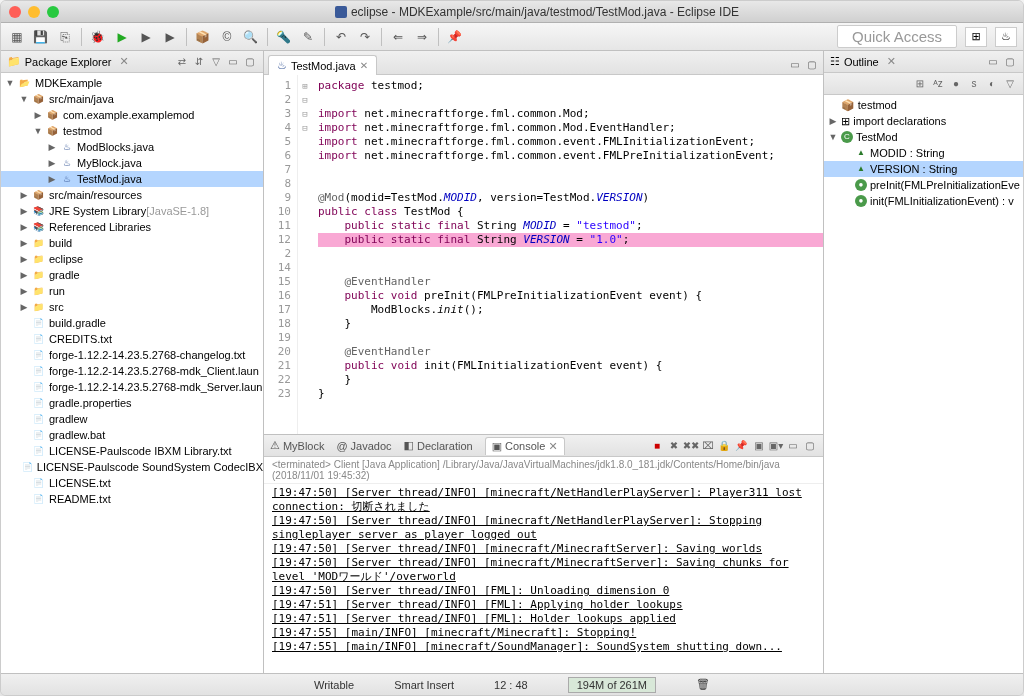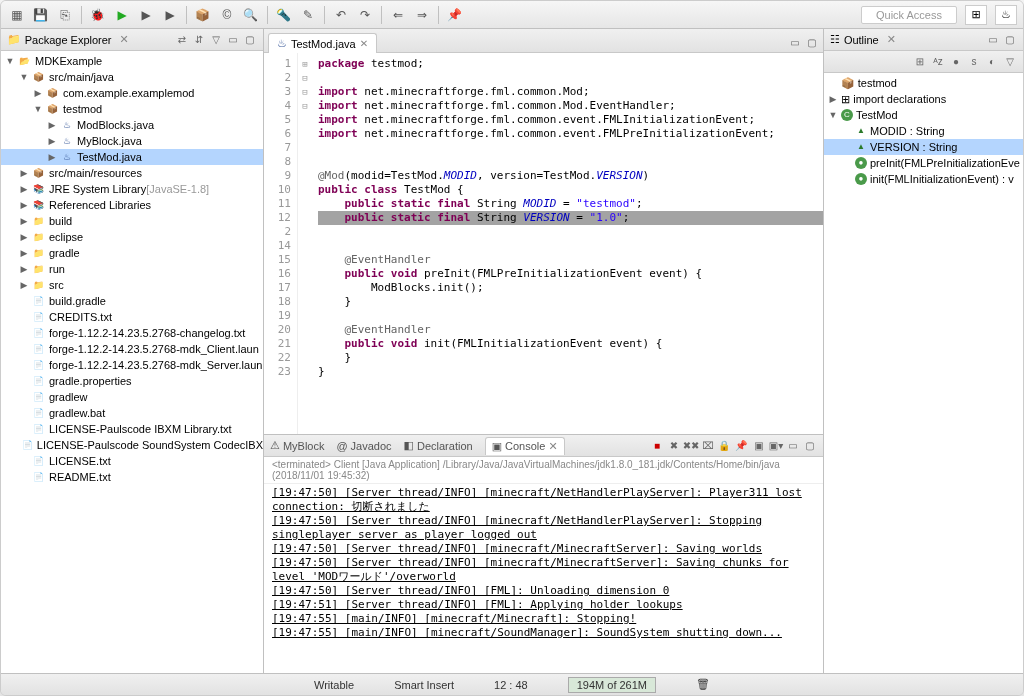--- a/index.html
+++ b/index.html
@@ -7,21 +7,21 @@
 .window { width: 1024px; height: 696px; border: 1px solid #ccc; border-radius: 6px; overflow: hidden; box-shadow: 0 10px 40px rgba(0,0,0,0.3); display: flex; flex-direction: column; background: #ececec; }
 .titlebar { height: 22px; background: linear-gradient(#e8e8e8,#d0d0d0); display: flex; align-items: center; padding: 0 8px; border-bottom: 1px solid #b0b0b0; }
 .traffic { display: flex; gap: 7px; }
 .dot { width: 12px; height: 12px; border-radius: 50%; }
 .dot.red { background: #ff5f57; } .dot.yellow { background: #ffbd2e; } .dot.green { background: #28c940; }
 .title { flex: 1; text-align: center; font-size: 12px; color: #333; }
 .title-icon { display: inline-block; width: 12px; height: 12px; background: #3a5a99; border-radius: 2px; vertical-align: middle; margin-right: 4px; }
 .toolbar { height: 28px; background: linear-gradient(#f6f6f6,#e6e6e6); border-bottom: 1px solid #c0c0c0; display: flex; align-items: center; padding: 2px 6px; gap: 4px; }
 .tbtn { width: 20px; height: 20px; display: flex; align-items: center; justify-content: center; font-size: 12px; color: #555; border-radius: 3px; }
 .tsep { width: 1px; height: 18px; background: #c0c0c0; margin: 0 2px; }
-.quick-access { margin-left: auto; background: #fff; border: 1px solid #ccc; padding: 2px 14px; font-size: 11px; color: #999; border-radius: 2px; }
+.quick-access { margin-left: auto; background: #fff; border: 1px solid #ccc; padding: 2px 14px; font-size: 15px; color: #999; border-radius: 2px; }
 .persp { width: 22px; height: 20px; border: 1px solid #ccc; background: #fff; margin-left: 4px; display: flex; align-items: center; justify-content: center; font-size: 11px; }
 .main { flex: 1; display: flex; min-height: 0; }
 .left { width: 263px; border-right: 1px solid #c0c0c0; display: flex; flex-direction: column; background: #fff; }
 .view-header { height: 22px; background: linear-gradient(#f0f0f0,#e2e2e2); border-bottom: 1px solid #c8c8c8; display: flex; align-items: center; padding: 0 6px; font-size: 11px; gap: 4px; }
 .view-header .vtitle { font-weight: normal; }
 .view-icons { margin-left: auto; display: flex; gap: 3px; }
 .vicon { width: 14px; height: 14px; font-size: 10px; color: #666; display: flex; align-items: center; justify-content: center; }
 .tree { flex: 1; overflow: auto; font-size: 11px; padding: 2px 0; }
 .tree-row { display: flex; align-items: center; height: 16px; padding-left: 4px; white-space: nowrap; }
 .tree-row.selected { background: #b4d5fe; }
@@ -32,25 +32,25 @@
 .center { flex: 1; display: flex; flex-direction: column; min-width: 0; }
 .editor-area { flex: 1; display: flex; flex-direction: column; border-bottom: 1px solid #c0c0c0; min-height: 0; }
 .tabs { height: 24px; background: linear-gradient(#f0f0f0,#e2e2e2); display: flex; align-items: flex-end; padding: 0 4px; border-bottom: 1px solid #c8c8c8; }
 .tab { background: #fff; border: 1px solid #c8c8c8; border-bottom: none; padding: 3px 8px; font-size: 11px; display: flex; align-items: center; gap: 4px; border-radius: 3px 3px 0 0; margin-bottom: -1px; }
 .tab-close { font-size: 10px; color: #888; }
 .tabs-right { margin-left: auto; display: flex; gap: 3px; padding-bottom: 3px; }
 .editor { flex: 1; display: flex; background: #fff; overflow: hidden; font-family: Monaco, Consolas, monospace; font-size: 11px; }
 .gutter { width: 34px; text-align: right; color: #999; padding: 4px 6px 4px 0; line-height: 14px; background: #fff; border-right: 1px solid #eee; }
 .fold-gutter { width: 14px; padding: 4px 0; line-height: 14px; font-size: 9px; color: #999; text-align: center; }
 .code { flex: 1; padding: 4px 0 4px 6px; line-height: 14px; white-space: pre; }
-.kw { color: #7f0055; font-weight: bold; }
+.kw { color: #7f0055; font-weight: normal; }
 .str { color: #2a00ff; }
 .ann { color: #646464; }
 .fld { color: #0000c0; font-style: italic; }
-.cur-line { background: #a3a3a3; display: block; }
+.cur-line { background: #f9a8d4; display: block; }
 .bottom { height: 238px; display: flex; flex-direction: column; background: #fff; }
 .btabs { height: 22px; background: linear-gradient(#f0f0f0,#e2e2e2); display: flex; align-items: center; padding: 0 6px; gap: 12px; font-size: 11px; border-bottom: 1px solid #c8c8c8; }
 .btab { display: flex; align-items: center; gap: 3px; color: #555; }
 .btab.active { background: #fff; padding: 2px 6px; border: 1px solid #c8c8c8; border-bottom: none; border-radius: 3px 3px 0 0; }
 .btabs-right { margin-left: auto; display: flex; gap: 3px; }
 .console-header { padding: 2px 8px; font-size: 10px; color: #888; border-bottom: 1px solid #eee; }
 .console { flex: 1; overflow: auto; font-family: Monaco, Consolas, monospace; font-size: 11px; line-height: 14px; padding: 2px 8px; text-decoration: underline; }
 .right { width: 200px; border-left: 1px solid #c0c0c0; background: #fff; display: flex; flex-direction: column; }
 .outline-tree { flex: 1; padding: 2px 0; font-size: 11px; overflow: hidden; }
 .out-row { display: flex; align-items: center; height: 16px; padding-left: 4px; white-space: nowrap; gap: 3px; }
@@ -58,20 +58,28 @@
 .statusbar { height: 22px; background: linear-gradient(#f0f0f0,#e2e2e2); border-top: 1px solid #c0c0c0; display: flex; align-items: center; padding: 0 10px; font-size: 11px; gap: 40px; justify-content: center; color: #333; }
 .mem { background: #d8e8d8; padding: 1px 8px; border: 1px solid #aaa; }
 .oicon { width: 12px; height: 12px; border-radius: 50%; display: inline-block; font-size: 8px; text-align: center; line-height: 12px; color: #fff; }
 .oicon.green { background: #4a9a4a; }
 .lib-label { color: #999; }
 </style>
 </head>
 <body>
 
 <div class="window">
+  <div class="titlebar">
+    <div class="traffic">
+      <div class="dot red"></div>
+      <div class="dot yellow"></div>
+      <div class="dot green"></div>
+    </div>
+    <div class="title"><span class="title-icon"></span><span>eclipse - MDKExample/src/main/java/testmod/TestMod.java - Eclipse IDE</span></div>
+  </div>
 
   <div class="toolbar">
     <div class="tbtn">▦</div>
     <div class="tbtn">💾</div>
     <div class="tbtn">⎘</div>
     <div class="tsep"></div>
     <div class="tbtn">🐞</div>
     <div class="tbtn" style="color:#2a2">▶</div>
     <div class="tbtn">▶</div>
     <div class="tbtn">▶</div>
@@ -321,21 +329,21 @@
 <span><span class="kw">import</span> net.minecraftforge.fml.common.event.FMLPreInitializationEvent;</span>
 <span></span>
 <span></span>
 <span><span class="ann">@Mod</span>(modid=TestMod.<span class="fld">MODID</span>, version=TestMod.<span class="fld">VERSION</span>)</span>
 <span><span class="kw">public class</span> TestMod {</span>
 <span>    <span class="kw">public static final</span> String <span class="fld">MODID</span> = <span class="str">"testmod"</span>;</span>
 <span class="cur-line">    <span class="kw">public static final</span> String <span class="fld">VERSION</span> = <span class="str">"1.0"</span>;</span>
 <span></span>
 <span>    <span class="ann">@EventHandler</span></span>
 <span>    <span class="kw">public void</span> preInit(FMLPreInitializationEvent event) {</span>
-<span>        ModBlocks.<span style="">init</span>();</span>
+<span>        ModBlocks.<span style="font-style:italic">init</span>();</span>
 <span>    }</span>
 <span></span>
 <span>    <span class="ann">@EventHandler</span></span>
 <span>    <span class="kw">public void</span> init(FMLInitializationEvent event) {</span>
 <span>    }</span>
 <span>}</span>
 <span></span>
 </div>
         </div>
       </div>
@@ -373,20 +381,21 @@
           </div>
         </div>
         <div class="console-header">&lt;terminated&gt; Client [Java Application] /Library/Java/JavaVirtualMachines/jdk1.8.0_181.jdk/Contents/Home/bin/java (2018/11/01 19:45:32)</div>
         <div class="console" id="console">
             <div>[19:47:50] [Server thread/INFO] [minecraft/NetHandlerPlayServer]: Player311 lost connection: 切断されました</div>
             <div>[19:47:50] [Server thread/INFO] [minecraft/NetHandlerPlayServer]: Stopping singleplayer server as player logged out</div>
             <div>[19:47:50] [Server thread/INFO] [minecraft/MinecraftServer]: Saving worlds</div>
             <div>[19:47:50] [Server thread/INFO] [minecraft/MinecraftServer]: Saving chunks for level 'MODワールド'/overworld</div>
             <div>[19:47:50] [Server thread/INFO] [FML]: Unloading dimension 0</div>
             <div>[19:47:51] [Server thread/INFO] [FML]: Applying holder lookups</div>
+            <div>[19:47:51] [Server thread/INFO] [FML]: Holder lookups applied</div>
             <div>[19:47:55] [main/INFO] [minecraft/Minecraft]: Stopping!</div>
             <div>[19:47:55] [main/INFO] [minecraft/SoundManager]: SoundSystem shutting down...</div>
           </div>
       </div>
     </div>
 
     <div class="right">
       <div class="view-header">
         <span>☷</span>
         <span class="vtitle">Outline</span>

